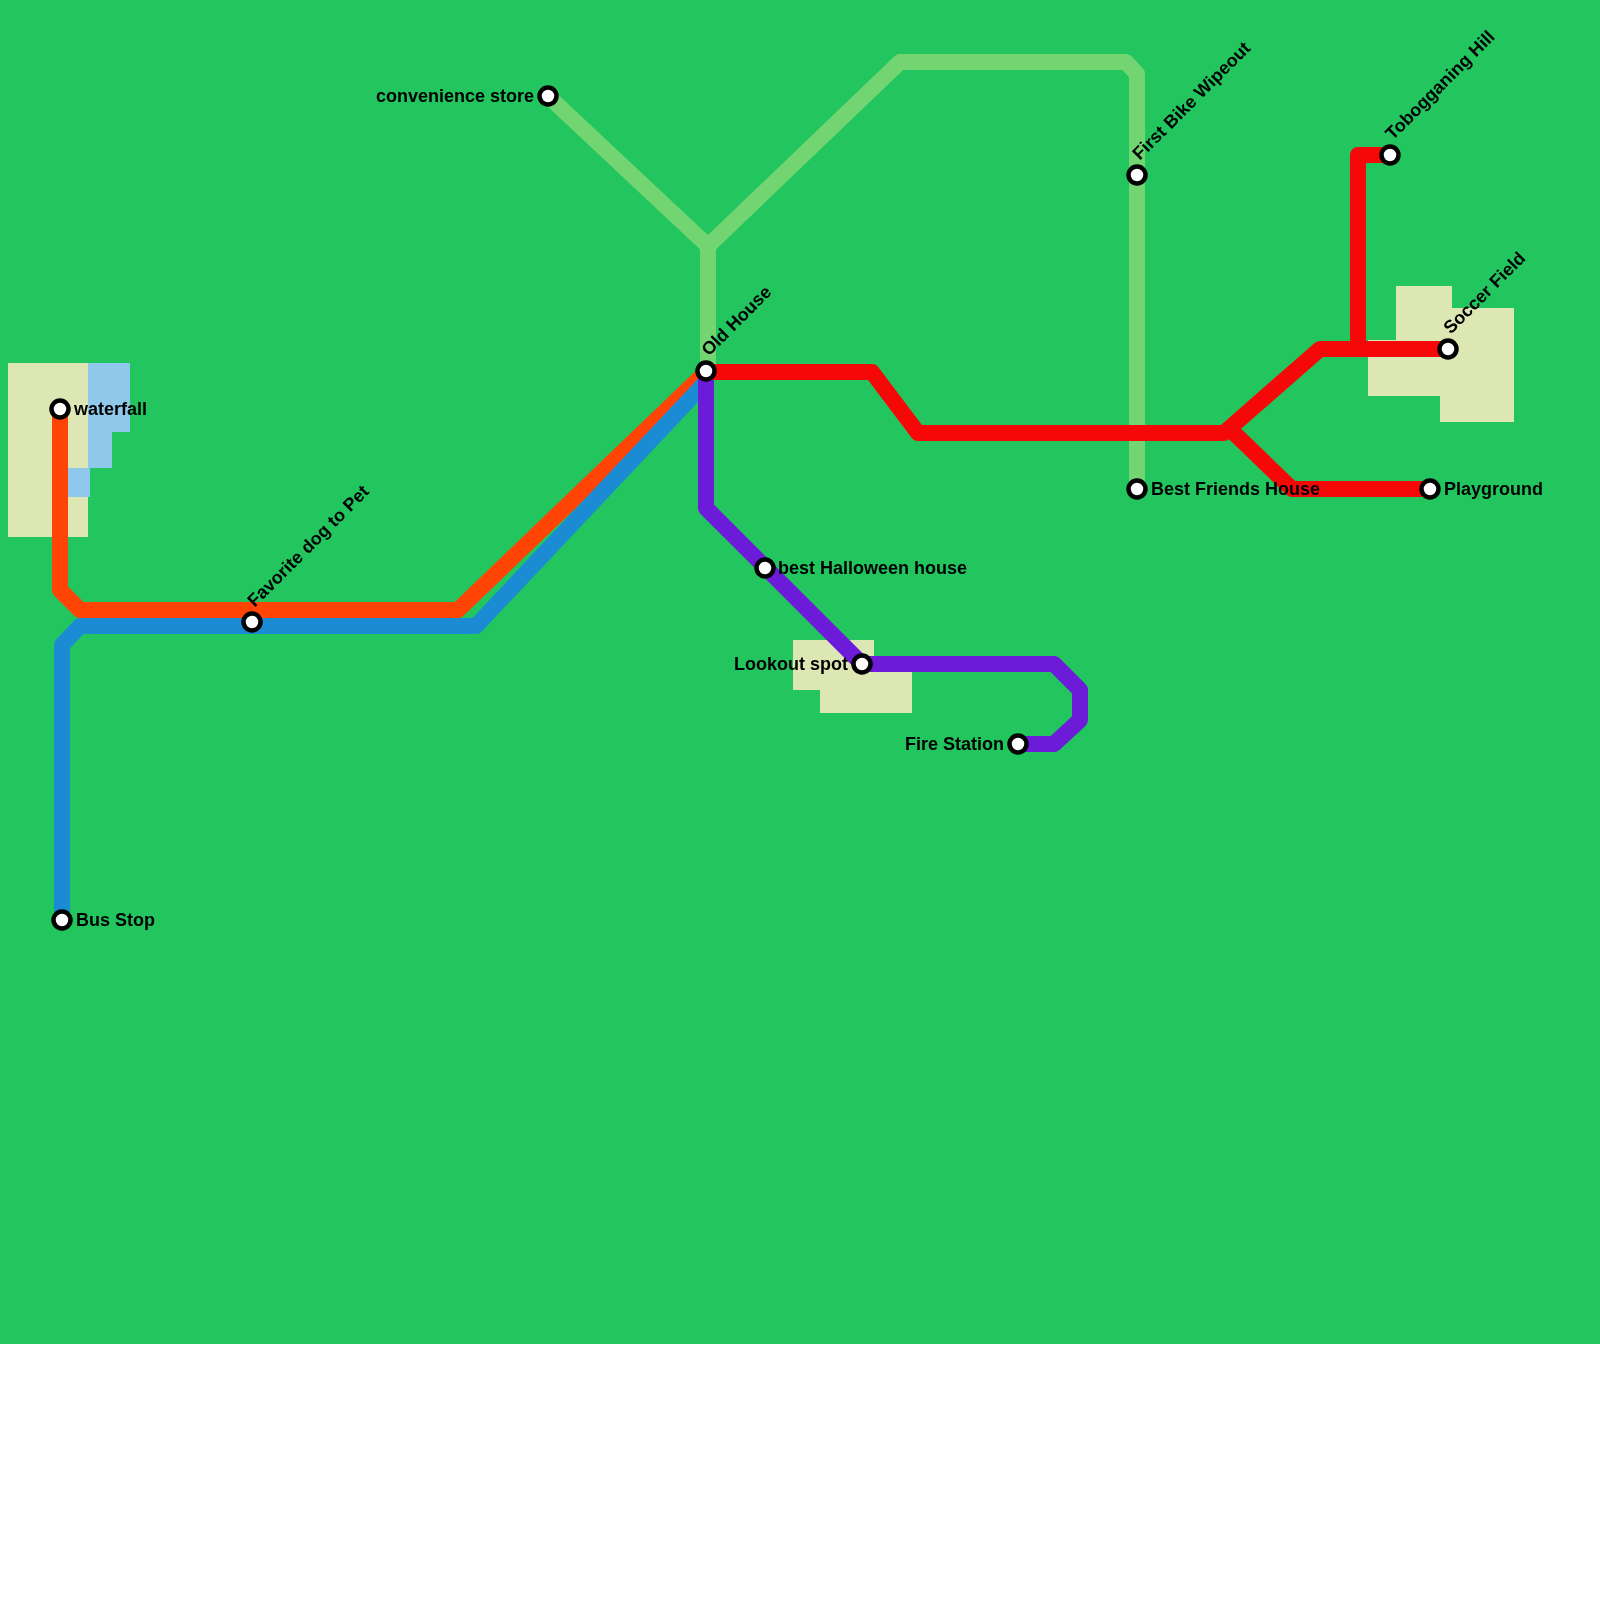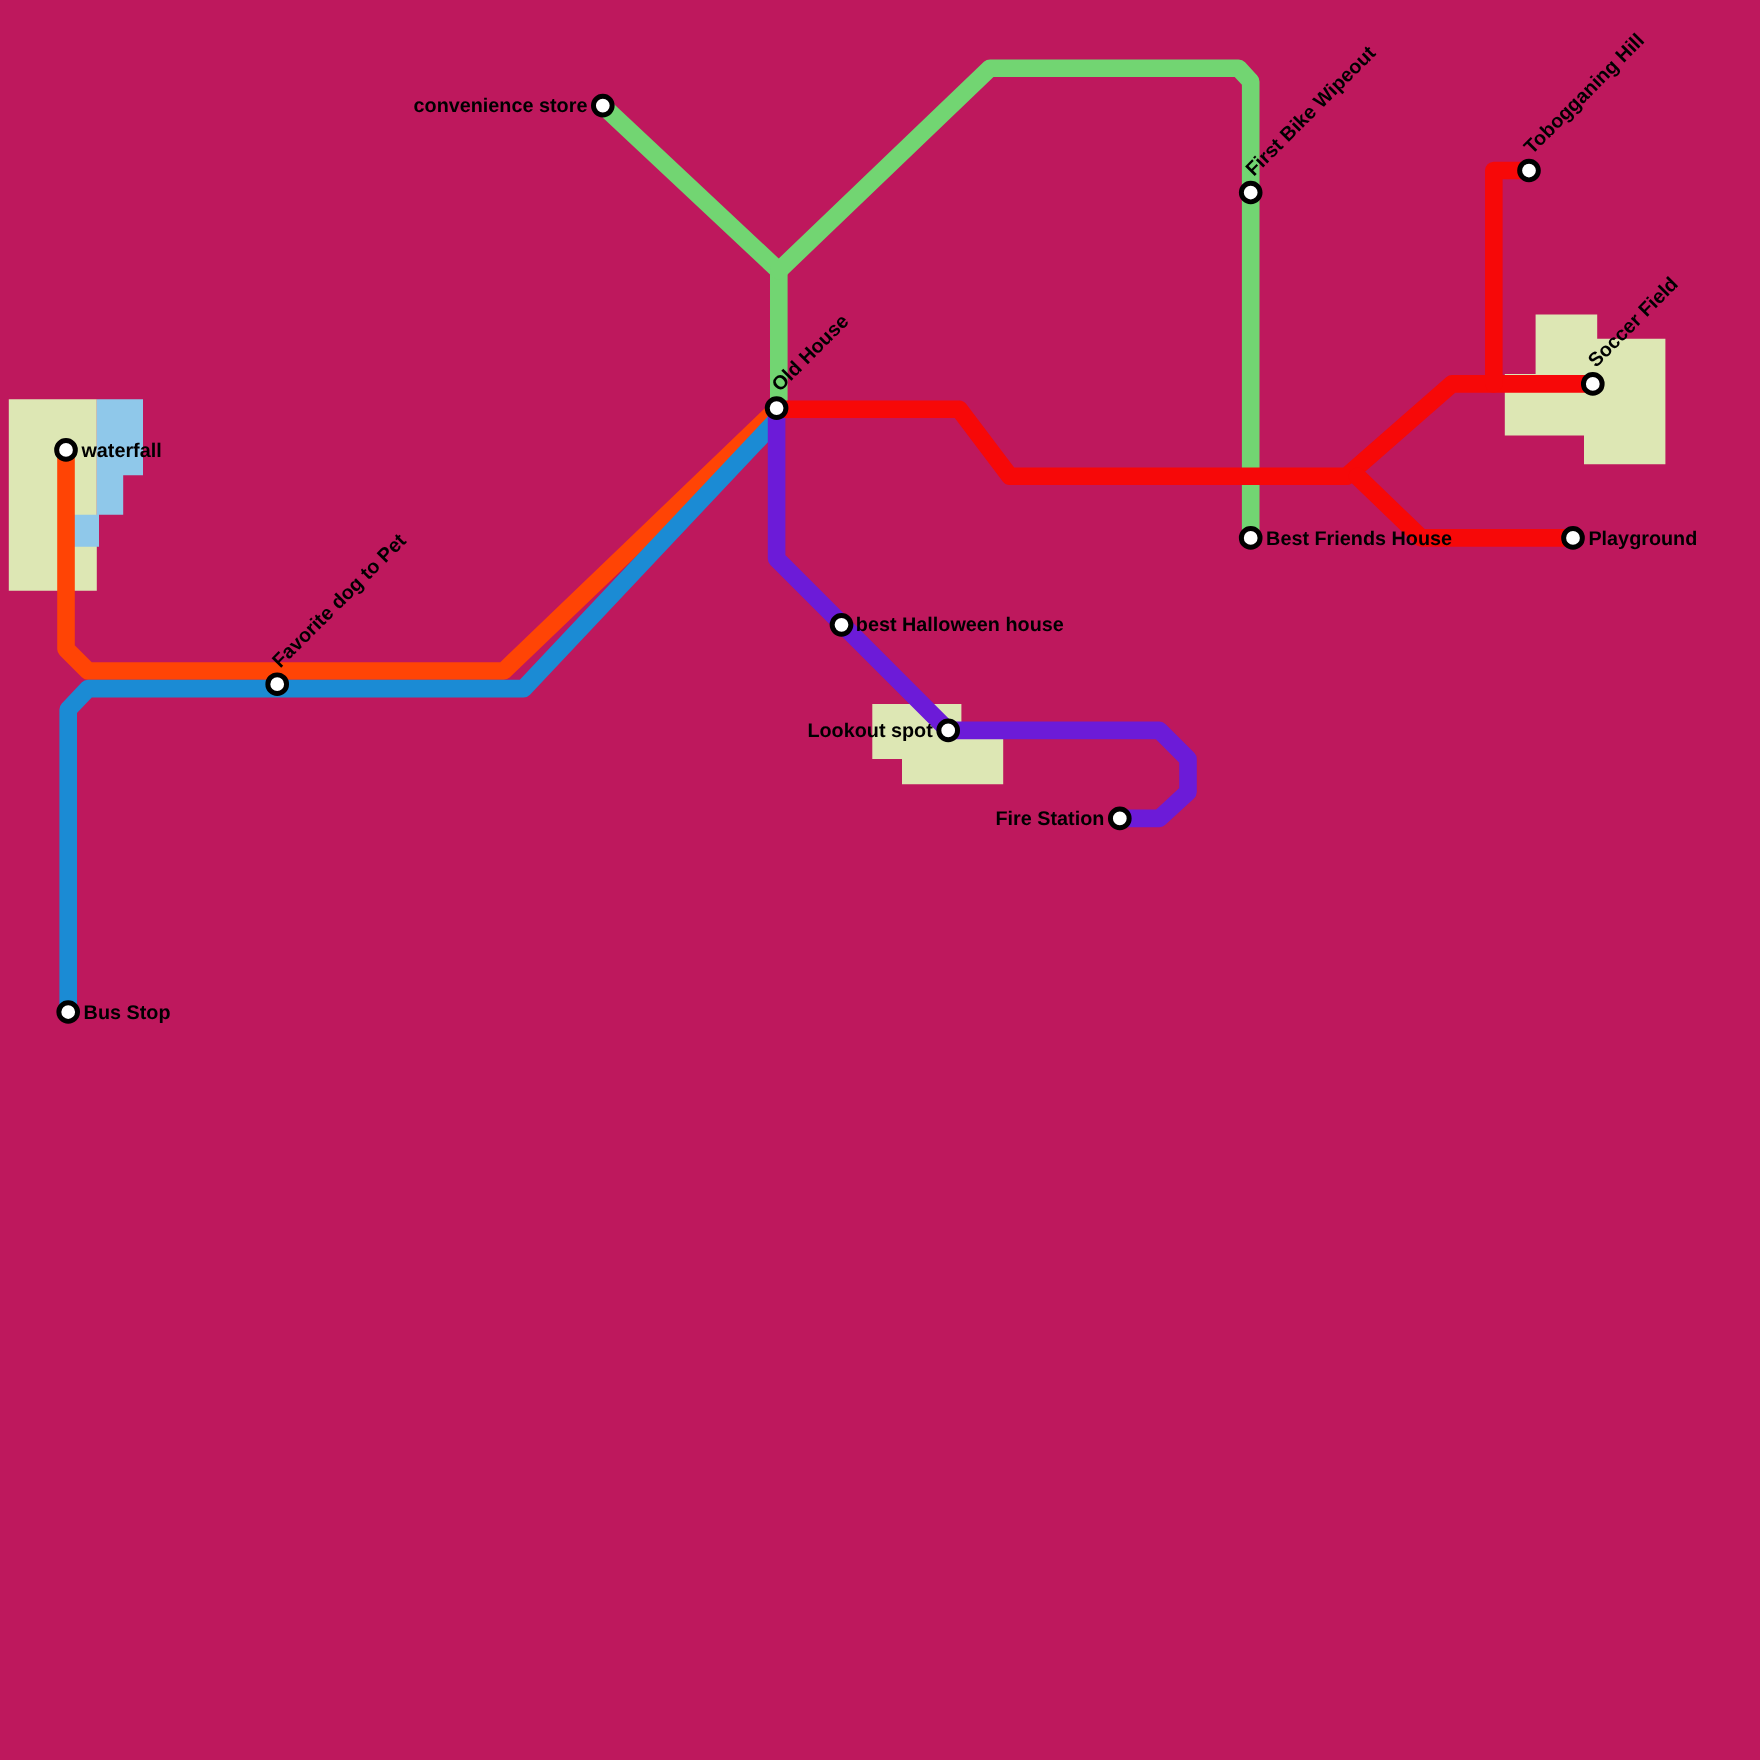--- a/index.html
+++ b/index.html
@@ -3,22 +3,22 @@
 <meta charset="utf-8">
 <style>
   html, body {
     margin: 0;
     padding: 0;
     background: #ffffff;
   }
   .map-wrap {
     position: relative;
     width: 1600px;
-    height: 1600px;
-    background: #be185d;
+    height: 1344px;
+    background: #22c55e;
     overflow: hidden;
   }
   svg#map-svg {
     display: block;
     width: 1600px;
     height: 1600px;
   }
   .station-label {
     font-family: "Liberation Sans", "DejaVu Sans", sans-serif;
     font-weight: bold;

